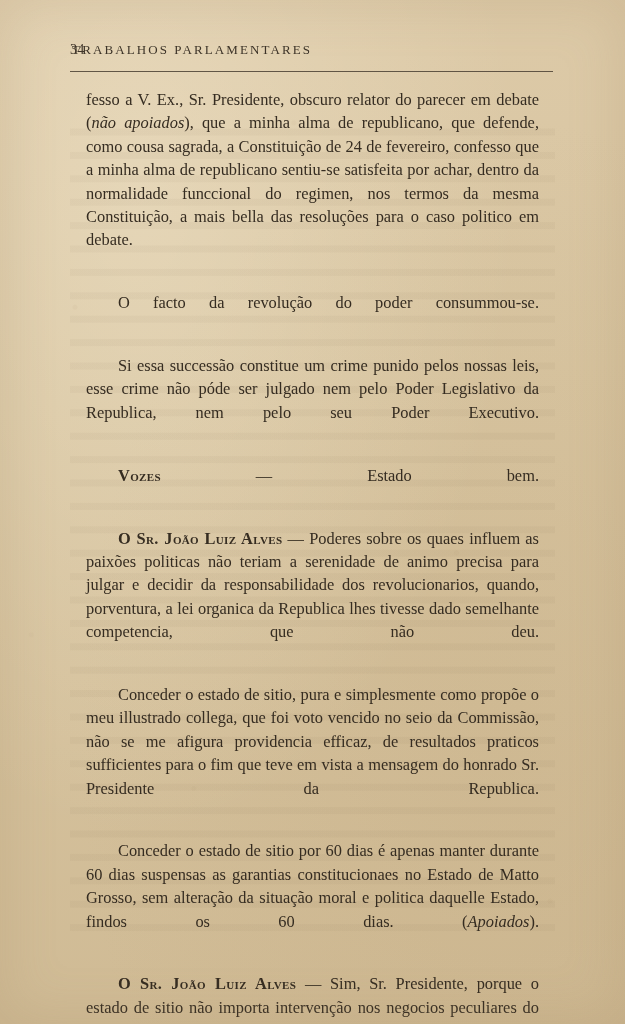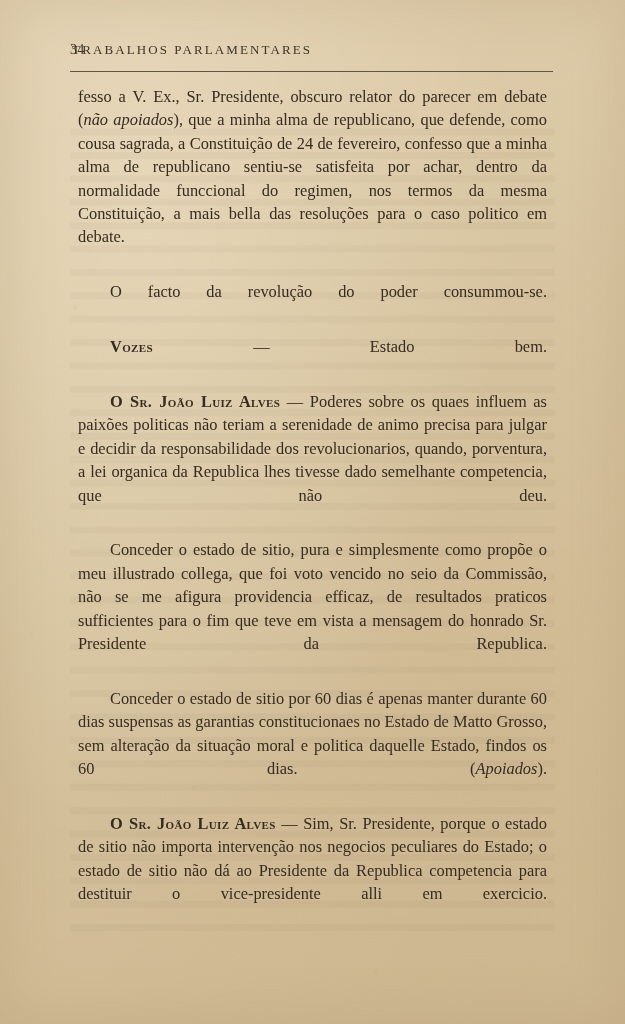--- a/index.html
+++ b/index.html
@@ -104,21 +104,21 @@
     margin-top: 13px;
     color: #352c21;
     font-size: 16.4px;
     line-height: 23.4px;
     text-align: justify;
     text-justify: inter-word;
     -webkit-font-smoothing: antialiased;
   }
 
   .body-text p {
-    margin: 8px;
+    margin: 16px;
     text-indent: 1.95em;
     text-align: justify;
   }
   .body-text p.noindent {
     text-indent: 0;
   }
 
   
   .body-text p::after {
     content: "";
@@ -159,20 +159,21 @@
 
     <div class="rule"></div>
 
     <div class="body-text">
 
       <p class="noindent"><span>fesso a V. Ex., Sr. Presidente, obscuro relator do parecer em debate (</span><span class="it">não apoiados</span><span>), que a minha alma de republicano, que defende, como cousa sagrada, a Constituição de 24 de fevereiro, confesso que a minha alma de republicano sentiu-se satisfeita por achar, dentro da normalidade funccional do regimen, nos termos da mesma Constituição, a mais bella das resoluções para o caso politico em debate.</span></p>
 
 
       <p><span>O facto da revolução do poder consummou-se.</span></p>
 
+      <p><span>Si essa successão constitue um crime punido pelos nossas leis, esse crime não póde ser julgado nem pelo Poder Legislativo da Republica, nem pelo seu Poder Executivo.</span></p>
 
       <p><span class="sc">Vozes</span><span> — Estado bem.</span></p>
 
       <p><span class="sc">O Sr. João Luiz Alves</span><span> — Poderes sobre os quaes influem as paixões politicas não teriam a serenidade de animo precisa para julgar e decidir da responsabilidade dos revolucionarios, quando, porventura, a lei organica da Republica lhes tivesse dado semelhante competencia, que não deu.</span></p>
 
       <p><span>Conceder o estado de sitio, pura e simplesmente como propõe o meu illustrado collega, que foi voto vencido no seio da Commissão, não se me afigura providencia efficaz, de resultados praticos sufficientes para o fim que teve em vista a mensagem do honrado Sr. Presidente da Republica.</span></p>
 
       <p><span>Conceder o estado de sitio por 60 dias é apenas manter durante 60 dias suspensas as garantias constitucionaes no Estado de Matto Grosso, sem alteração da situação moral e politica daquelle Estado, findos os 60 dias. (</span><span class="it">Apoiados</span><span>).</span></p>
 
 

